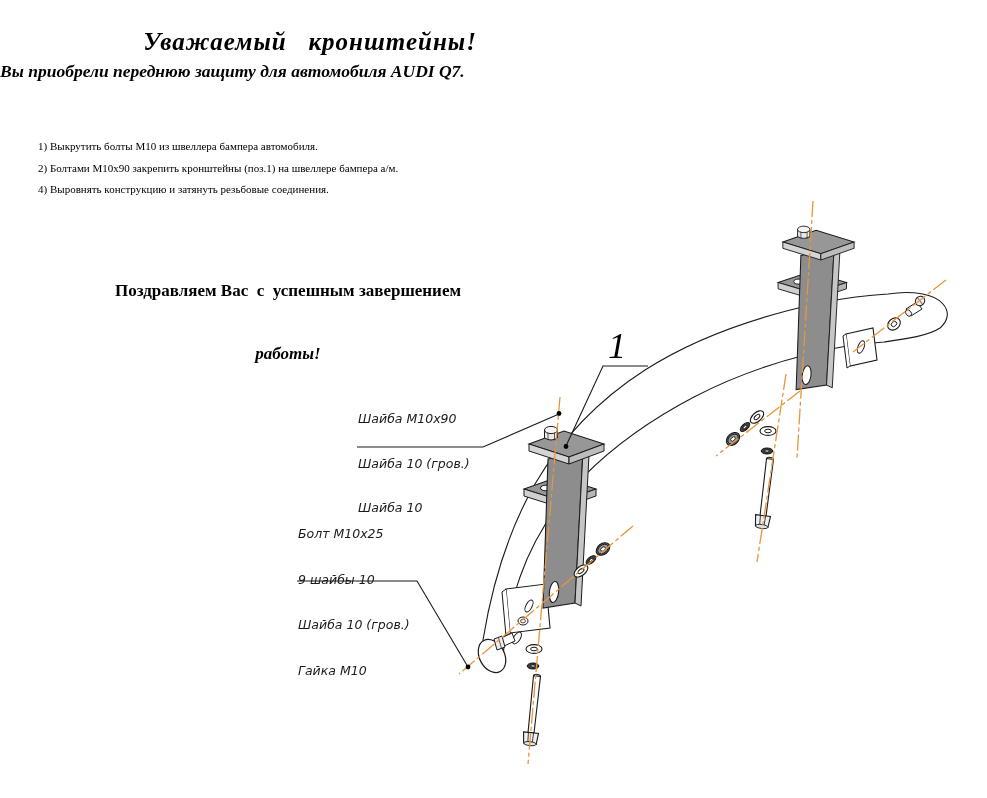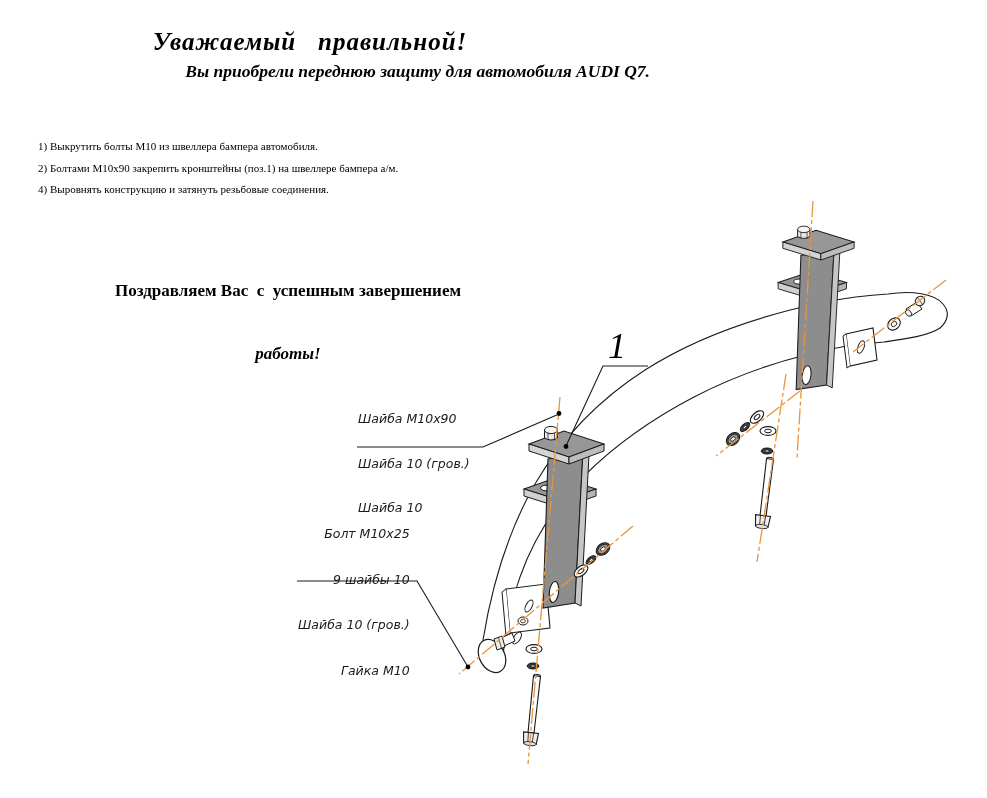--- a/index.html
+++ b/index.html
@@ -1,32 +1,32 @@
 <!DOCTYPE html>
 <html><head>
 <meta charset="utf-8">
 <style>
   html,body{margin:0;padding:0;background:#ffffff;}
   body{width:987px;height:798px;position:relative;overflow:hidden;
        font-family:"Liberation Serif", serif;color:#000;}
   .abs{position:absolute;}
   .doc-title{left:0;top:28px;width:620px;text-align:center;
     font-size:25px;font-weight:bold;font-style:italic;white-space:pre;letter-spacing:1px;}
-  .doc-sub{left:0;top:60px;width:650px;text-align:right;
+  .doc-sub{left:0;top:60px;width:650px;text-align:left;
     font-size:17.5px;font-weight:bold;font-style:italic;line-height:22px;}
   .steps{left:38px;top:136px;width:720px;font-size:11px;line-height:21.5px;}
   .congrats{left:62px;top:238px;width:452px;text-align:center;
     font-size:17px;font-weight:bold;line-height:21px;white-space:pre;}
   .congrats .it{font-style:italic;}
   .part-label{font-family:"DejaVu Sans", sans-serif;font-style:italic;
     font-size:12.5px;line-height:1;color:#1a1a1a;white-space:pre;}
   .part-label div{margin:0 0 7px 0;}
   .lbl-upper{left:358px;top:388px;}
   .lbl-lower{left:298px;top:503px;}
-  .lbl-lower div{margin-bottom:8px;text-align:right;}
+  .lbl-lower div{margin-bottom:8px;}
   .callout-1{left:608px;top:328px;font-family:"Liberation Serif",serif;
     font-style:italic;font-size:36px;line-height:36px;}
   svg{position:absolute;left:0;top:0;}
   svg .ln{stroke:#1b1b1b;stroke-width:1.1;fill:none;}
 </style>
 </head>
 <body>
 
 <svg width="987" height="798" viewBox="0 0 987 798">
   <defs>
@@ -171,21 +171,21 @@
     <polyline points="297,581 417,581 468,667"></polyline>
     <polyline points="648,366 603,366 566,446"></polyline>
   </g>
   <g fill="#000">
     <circle cx="559" cy="413.5" r="2.4"></circle>
     <circle cx="468" cy="667" r="2.4"></circle>
     <circle cx="566" cy="446.5" r="2.4"></circle>
   </g>
 </svg>
 
-<div class="abs doc-title">Уважаемый   правильной!</div>
+<div class="abs doc-title">Уважаемый   кронштейны!</div>
 
 <div class="abs doc-sub">
   <div>Вы приобрели переднюю защиту для автомобиля AUDI Q7.</div>
 </div>
 
 <div class="abs steps">
   <div>1) Выкрутить болты М10 из швеллера бампера автомобиля.</div>
   <div>2) Болтами М10х90 закрепить кронштейны (поз.1) на швеллере бампера а/м.</div>
   <div>4) Выровнять конструкцию и затянуть резьбовые соединения.</div>
 </div>

